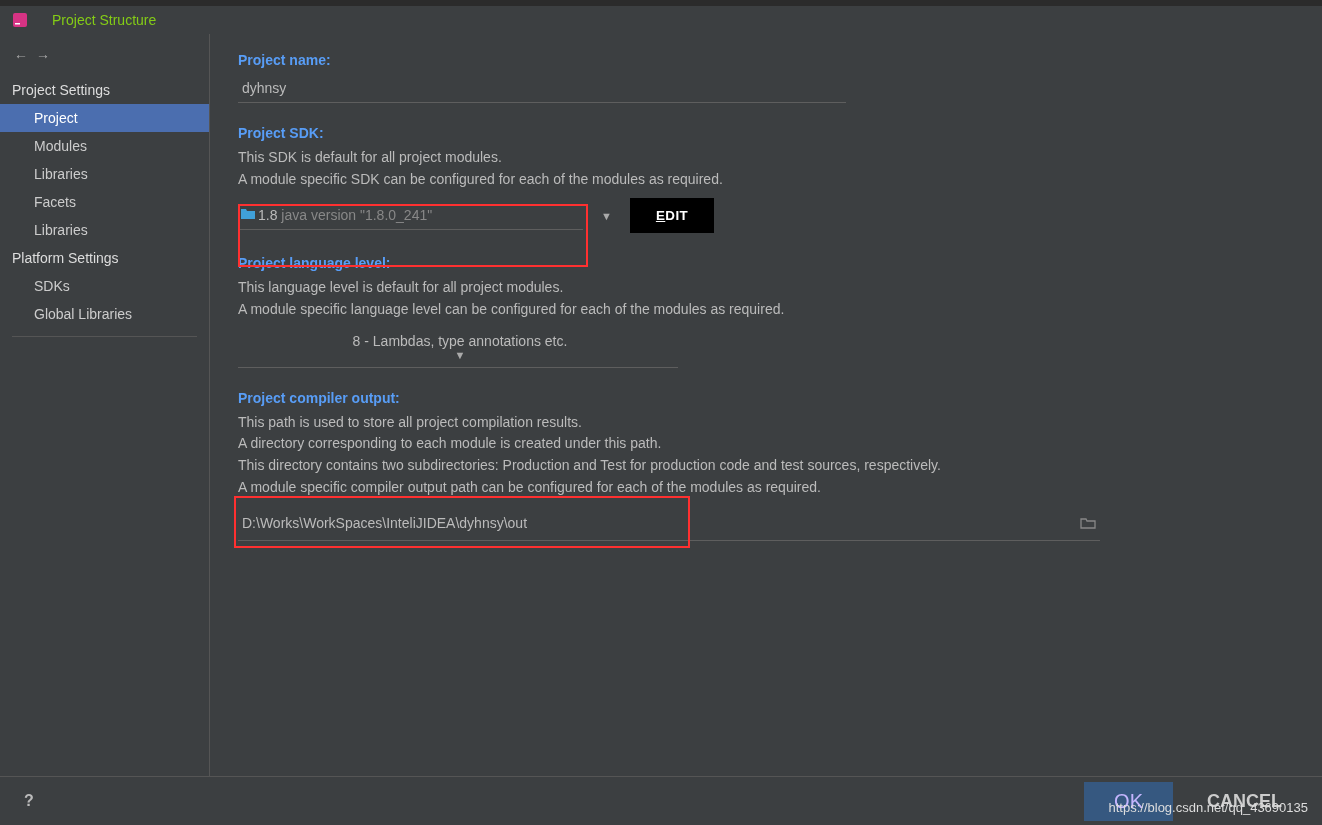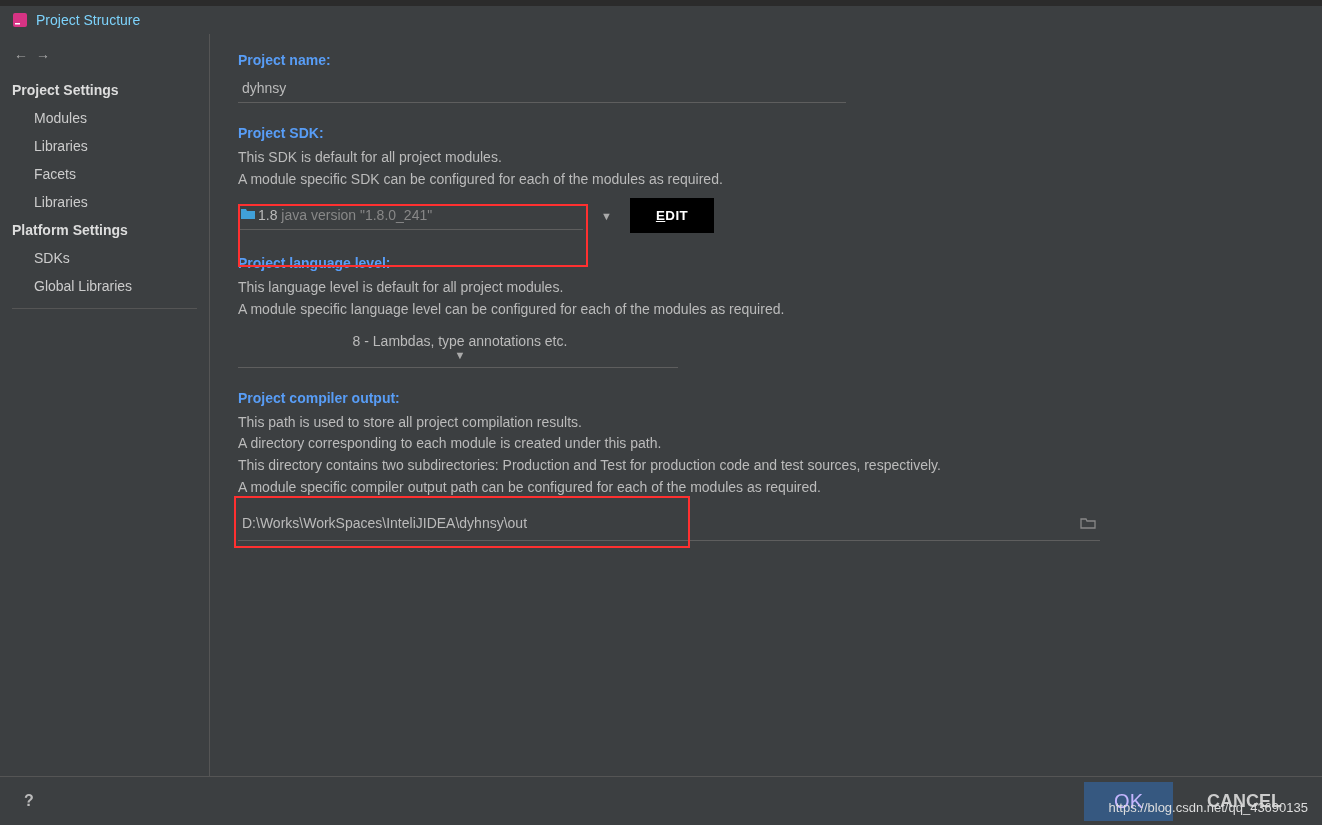--- a/index.html
+++ b/index.html
@@ -1,25 +1,25 @@
 <!DOCTYPE html>
 <html><head>
 <meta charset="utf-8">
 <style>
   * { box-sizing: border-box; margin: 0; padding: 0; }
   html, body { width: 1322px; height: 825px; font-family: "Segoe UI", Arial, sans-serif; font-size: 14px; color: #bbbbbb; background: #3c3f41; overflow: hidden; }
   .topbar { height: 6px; background: #2b2b2b; }
   .titlebar { display: flex; align-items: center; height: 28px; padding-left: 12px; background: #3c3f41; }
   .titlebar .app-icon { width: 16px; height: 16px; margin-right: 8px; }
-  .titlebar .title { color: #7dd3fc; }
+  .titlebar .title { color: #84cc16; margin-left: 16px; }
   .body { display: flex; height: 742px; }
   .sidebar { width: 210px; background: #3c3f41; border-right: 1px solid #555; padding-top: 6px; }
   .navrow { display: flex; gap: 8px; padding: 6px 14px 14px 14px; }
   .arrow { color: #aaaaaa; cursor: pointer; user-select: none; }
-  .section-header { font-weight: bold; color: #dddddd; padding: 6px 12px; }
+  .section-header { font-weight: normal; color: #dddddd; padding: 6px 12px; }
   .nav-item { padding: 6px 12px 6px 34px; color: #cccccc; cursor: pointer; }
   .nav-item.selected { background: #4b6eaf; color: #ffffff; }
   .nav-sep { border-top: 1px solid #555; margin: 8px 12px; }
   .content { flex: 1; padding: 18px 28px; position: relative; overflow: hidden; }
   .label-blue { color: #589df6; font-weight: 600; margin-bottom: 6px; }
   .desc { color: #bbbbbb; line-height: 1.55; }
   .text-input { width: 608px; background: transparent; border: none; border-bottom: 1px solid #5e5e5e; color: #bbbbbb; padding: 6px 4px; font-size: 14px; outline: none; }
   .section-gap { height: 22px; }
   .sdk-row { display: flex; align-items: center; gap: 18px; margin-top: 8px; }
   .combo { display: flex; align-items: center; border-bottom: 1px solid #5e5e5e; padding: 6px 8px 6px 20px; width: 345px; position: relative; }
@@ -59,20 +59,21 @@
   <span class="title">Project Structure</span>
 </div>
 
 <div class="body">
   <div class="sidebar">
     <div class="navrow">
       <span class="arrow">←</span>
       <span class="arrow">→</span>
     </div>
     <div class="section-header">Project Settings</div>
+    <div class="nav-item selected">Project</div>
     <div class="nav-item">Modules</div>
     <div class="nav-item">Libraries</div>
     <div class="nav-item">Facets</div>
     <div class="nav-item">Libraries</div>
     <div class="section-header">Platform Settings</div>
     <div class="nav-item">SDKs</div>
     <div class="nav-item">Global Libraries</div>
     <div class="nav-sep"></div>
   </div>
 

